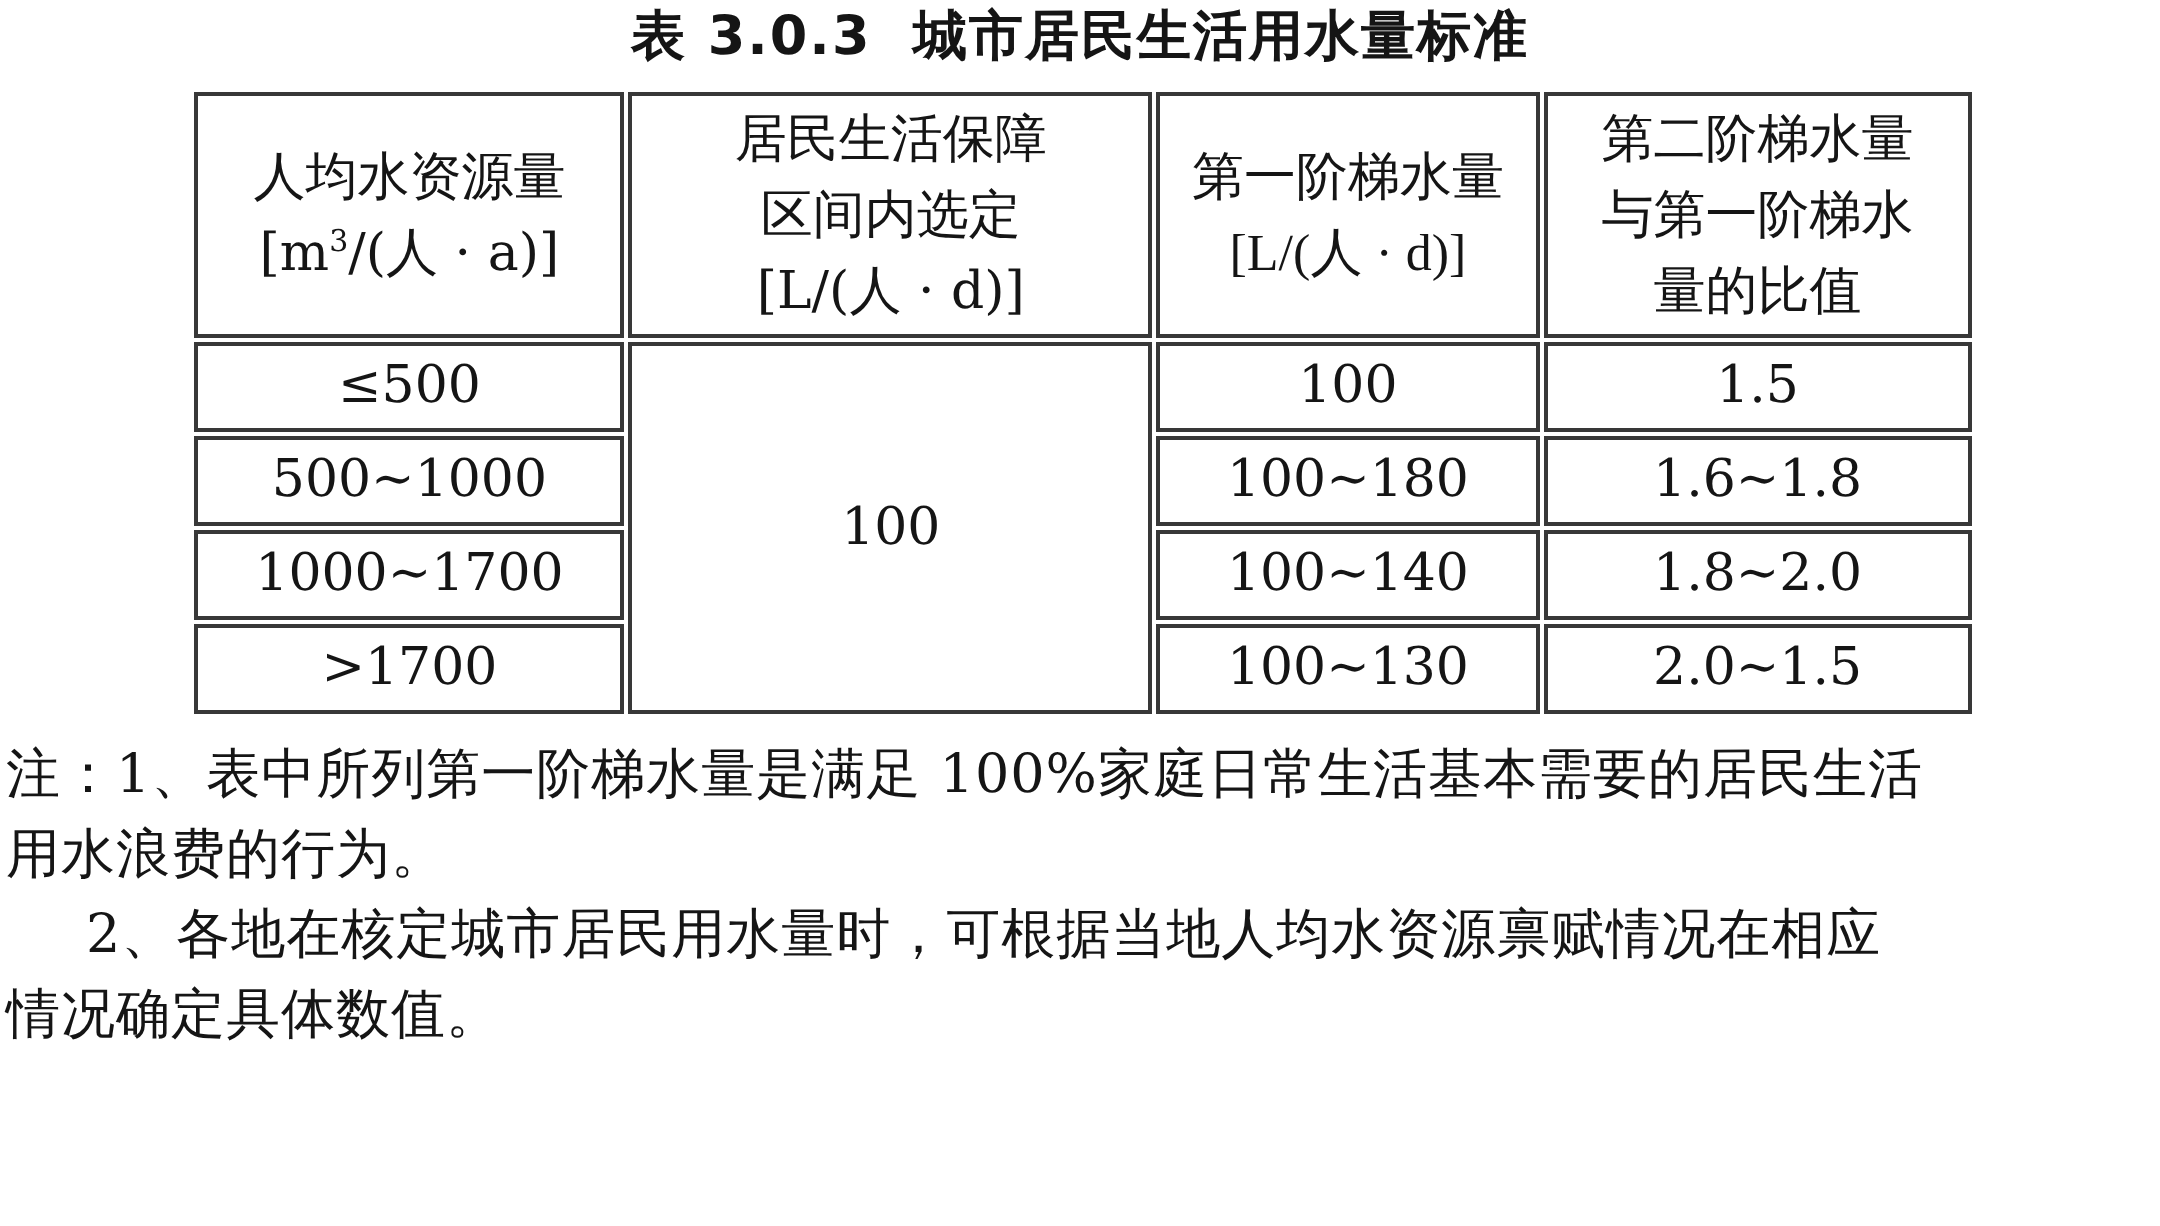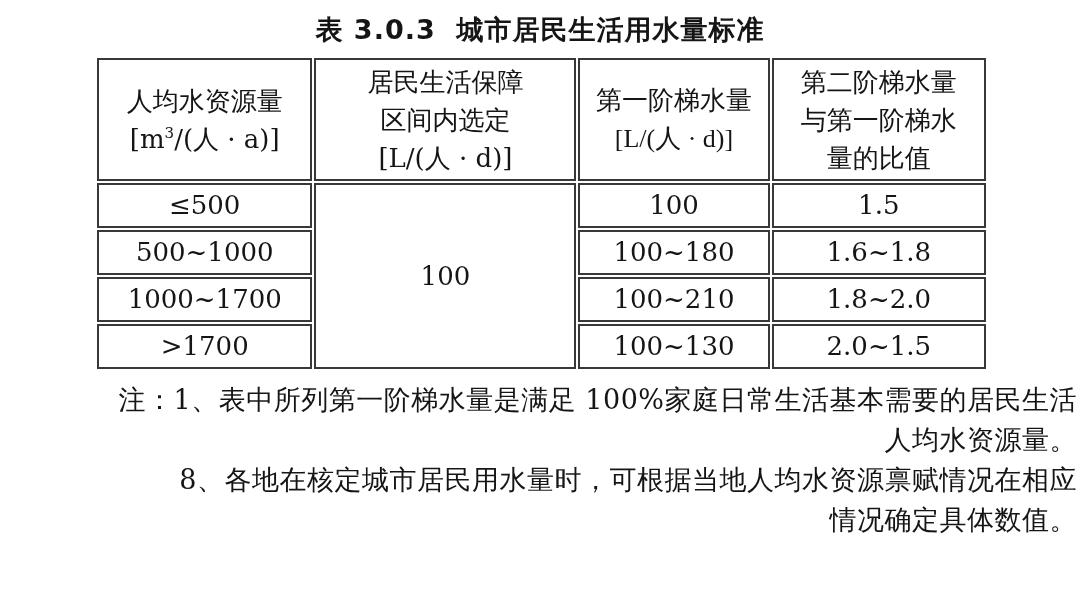--- a/index.html
+++ b/index.html
@@ -14,21 +14,21 @@
     font-family: "DejaVu Serif", "Liberation Serif", serif;
     color: #151515;
   }
   .page {
     position: relative;
     width: 1080px;
     height: 613px;
     background: #ffffff;
   }
   .doc-title {
-    padding-top: 12px;
+    padding-top: 0;
     text-align: center;
     font-family: "DejaVu Sans", "Liberation Sans", sans-serif;
     font-weight: bold;
     font-size: 27px;
     letter-spacing: 1px;
     white-space: pre;
   }
   table.std-table {
     margin: 8px 0 0 95px;
     width: 893px;
@@ -69,21 +69,20 @@
   .notes {
     margin-top: 9px;
     padding: 0 3px;
     font-size: 27px;
     line-height: 40px;
     letter-spacing: 0.5px;
   }
   .note-line {
     margin: 0;
     white-space: nowrap;
-    text-align: right;
   }
   .note-line.indent {
     text-indent: 40px;
   }
 </style>
 </head>
 <body>
 
 <div class="page">
 
@@ -124,31 +123,31 @@
         <td>100</td>
         <td>1.5</td>
       </tr>
       <tr class="data-row">
         <td>500~1000</td>
         <td>100~180</td>
         <td>1.6~1.8</td>
       </tr>
       <tr class="data-row">
         <td>1000~1700</td>
-        <td>100~210</td>
+        <td>100~140</td>
         <td>1.8~2.0</td>
       </tr>
       <tr class="data-row">
         <td>&gt;1700</td>
         <td>100~130</td>
         <td>2.0~1.5</td>
       </tr>
     </tbody>
   </table>
 
   <div class="notes">
     <p class="note-line">注：1、表中所列第一阶梯水量是满足 100%家庭日常生活基本需要的居民生活</p>
-    <p class="note-line">人均水资源量。</p>
-    <p class="note-line indent">8、各地在核定城市居民用水量时，可根据当地人均水资源禀赋情况在相应</p>
+    <p class="note-line">用水浪费的行为。</p>
+    <p class="note-line indent">2、各地在核定城市居民用水量时，可根据当地人均水资源禀赋情况在相应</p>
     <p class="note-line">情况确定具体数值。</p>
   </div>
 
 </div>
 
 </body></html>

